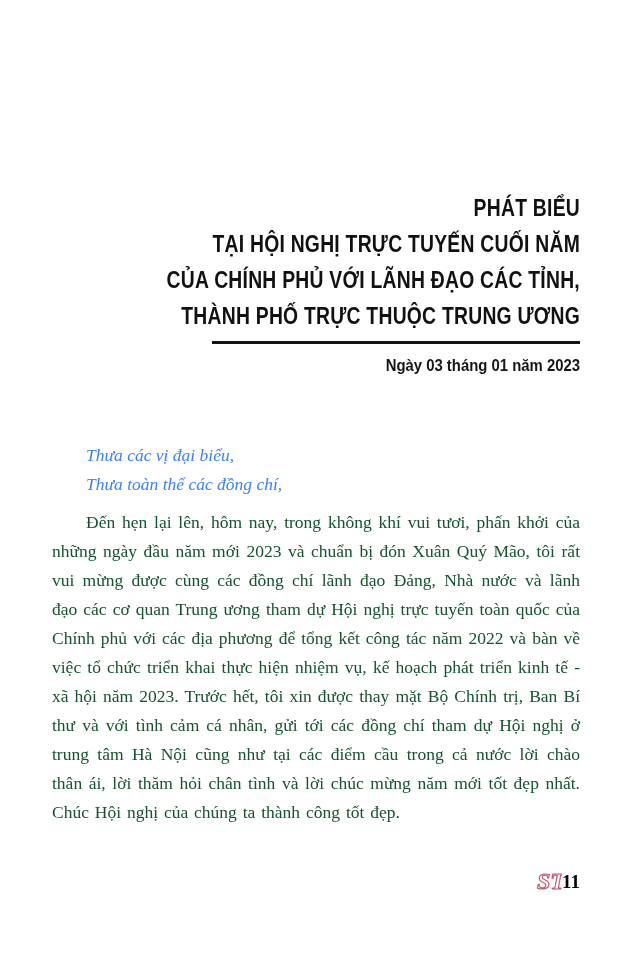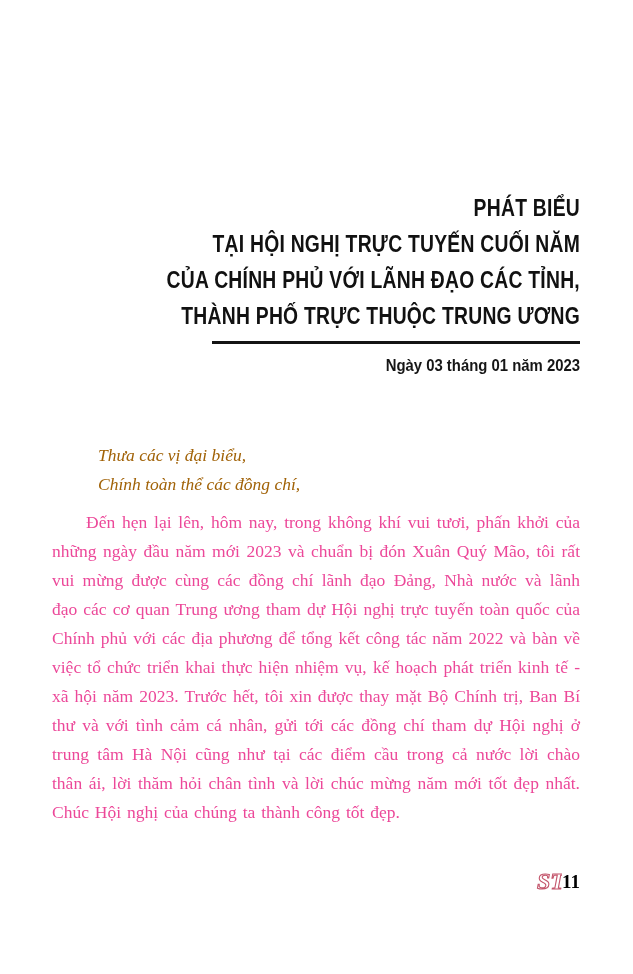--- a/index.html
+++ b/index.html
@@ -50,32 +50,31 @@
     transform-origin: 100% 50%;
     white-space: nowrap;
   }
 
   
   .salutation { margin-top: 66px; margin-left: 34px; }
   .salutation p {
     font-style: italic;
     font-size: 17.5px;
     line-height: 29px;
-    color: #a16207;
-    margin-left: 12px;
+    color: #3b82f6;
   }
 
   
   .body-text { margin-top: 9px; }
   .body-text p {
     font-size: 17.5px;
     line-height: 29px;
     text-align: justify;
     text-indent: 34px;
-    color: #ec4899;
+    color: #14532d;
     word-spacing: 1.5px;
   }
 
   
   .footer {
     position: absolute;
     left: 38px;
     right: 53px;
     bottom: 16px;
     display: flex;
@@ -100,21 +99,21 @@
     <span class="title-line">PHÁT BIỂU</span>
     <span class="title-line">TẠI HỘI NGHỊ TRỰC TUYẾN CUỐI NĂM</span>
     <span class="title-line">CỦA CHÍNH PHỦ VỚI LÃNH ĐẠO CÁC TỈNH,</span>
     <span class="title-line">THÀNH PHỐ TRỰC THUỘC TRUNG ƯƠNG</span>
     <div class="title-rule"></div>
     <div class="date-line">Ngày 03 tháng 01 năm 2023</div>
   </header>
 
   <section class="salutation">
     <p>Thưa các vị đại biểu,</p>
-    <p>Chính toàn thể các đồng chí,</p>
+    <p>Thưa toàn thể các đồng chí,</p>
   </section>
 
   <section class="body-text">
     <p>Đến hẹn lại lên, hôm nay, trong không khí vui tươi, phấn khởi của những ngày đầu năm mới 2023 và chuẩn bị đón Xuân Quý Mão, tôi rất vui mừng được cùng các đồng chí lãnh đạo Đảng, Nhà nước và lãnh đạo các cơ quan Trung ương tham dự Hội nghị trực tuyến toàn quốc của Chính phủ với các địa phương để tổng kết công tác năm 2022 và bàn về việc tổ chức triển khai thực hiện nhiệm vụ, kế hoạch phát triển kinh tế - xã hội năm 2023. Trước hết, tôi xin được thay mặt Bộ Chính trị, Ban Bí thư và với tình cảm cá nhân, gửi tới các đồng chí tham dự Hội nghị ở trung tâm Hà Nội cũng như tại các điểm cầu trong cả nước lời chào thân ái, lời thăm hỏi chân tình và lời chúc mừng năm mới tốt đẹp nhất. Chúc Hội nghị của chúng ta thành công tốt đẹp.</p>
   </section>
 
   <footer class="footer">
     <div class="logo-box">
       <svg width="26" height="30" viewBox="0 0 26 30" aria-hidden="true">
         <text x="1" y="24" font-family="Liberation Serif, serif" font-style="italic" font-weight="bold" font-size="24" fill="none" stroke-width="1.1" stroke="#c4566c">ST</text>

